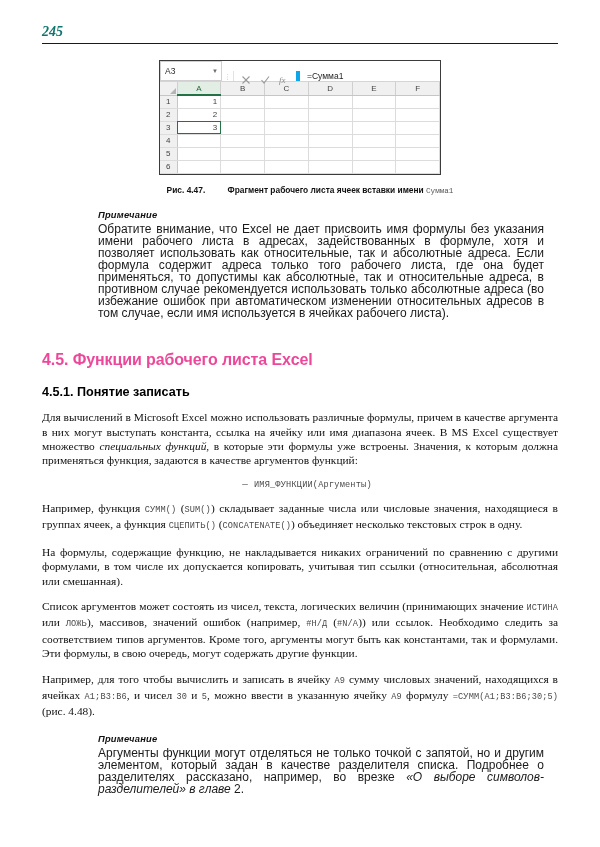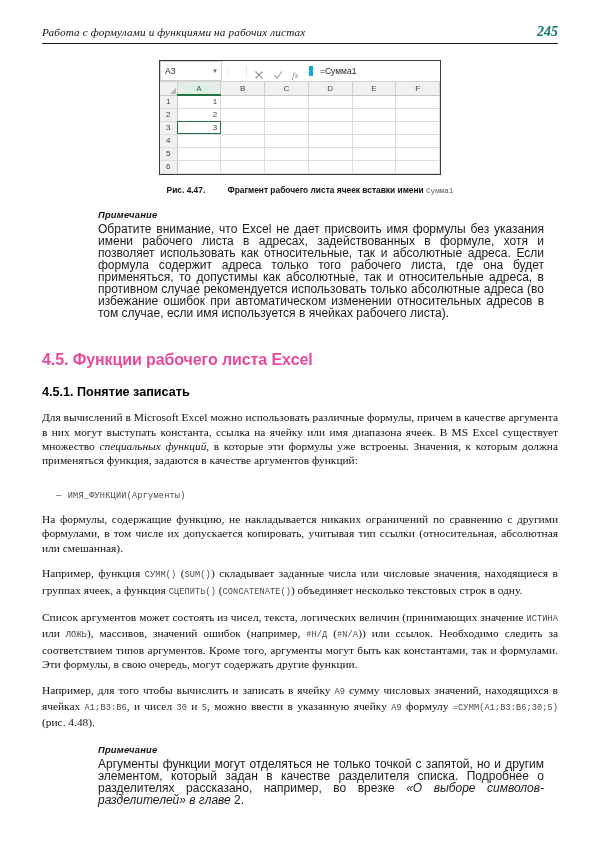--- a/index.html
+++ b/index.html
@@ -53,21 +53,21 @@
     justify-content: center;
   }
   .excel {
     width: 282px;
     border: 1.3px solid #3b3b3b;
     background: #ffffff;
     box-sizing: border-box;
   }
   .excel-formulabar {
     display: flex;
-    align-items: center;
+    align-items: flex-end;
     height: 20px;
     background: #ffffff;
     border-bottom: 1px solid #d4d4d4;
   }
   .namebox {
     width: 62px;
     display: flex;
     align-items: center;
     border: 1px solid #d0d0d0;
     box-sizing: border-box;
@@ -96,21 +96,20 @@
     font-size: 7px;
     letter-spacing: 0;
   }
   .fb-btns {
     display: flex;
     align-items: center;
     gap: 9px;
     padding: 0 7px;
     border-left: 1px solid #e2e2e2;
     border-right: 4px solid #0ea5e9;
-    margin-left: 13px;
   }
   .fb-btns .ic {
     width: 10px;
     height: 10px;
     display: block;
     color: #9a9a9a;
   }
   .fb-input {
     flex: 1;
     display: flex;
@@ -256,37 +255,37 @@
   .code {
     font-family: "Liberation Mono", monospace;
     font-size: 8.6px;
     color: #4a4a4a;
     letter-spacing: 0.1px;
   }
   p.codeline {
     font-family: "Liberation Mono", monospace;
     font-size: 8.6px;
     color: #4a4a4a;
-    margin: 20px 0 0 14px;
+    margin: 9px 0 0 14px;
     letter-spacing: 0.2px;
+    text-align: center;
   }
   p.codeline .dash {
     font-family: "Liberation Serif", serif;
     font-size: 11px;
     color: #333;
     margin-right: 6px;
   }
 </style>
 </head>
 <body>
 
 <div class="page">
 
   <div class="running-head">
-    <div class="title">Работа с формулами и функциями на рабочих листах</div>
     <div class="folio">245</div>
   </div>
 
   <div class="figure">
     <div class="excel">
 
       <div class="excel-formulabar">
         <div class="namebox">
           <span class="nb-text">A3</span>
           <span class="nb-arrow">▼</span>
@@ -397,23 +396,23 @@
     <div class="note-body">Обратите внимание, что Excel не дает присвоить имя формулы без указания имени рабочего листа в адресах, задействованных в формуле, хотя и позволяет использовать как относительные, так и абсолютные адреса. Если формула содержит адреса только того рабочего листа, где она будет применяться, то допустимы как абсолютные, так и относительные адреса, в противном случае рекомендуется использовать только абсолютные адреса (во избежание ошибок при автоматическом изменении относительных адресов в том случае, если имя используется в ячейках рабочего листа).</div>
   </div>
 
   <h2 class="sec">4.5. Функции рабочего листа Excel</h2>
   <h3 class="subsec">4.5.1. Понятие записать</h3>
 
   <p class="body"><span>Для вычислений в Microsoft Excel можно использовать различные формулы, причем в качестве аргумента в них могут выступать константа, ссылка на ячейку или имя диапазона ячеек. В MS Excel существует множество </span><span class="it">специальных функций</span><span>, в которые эти формулы уже встроены. Значения, к которым должна применяться функция, задаются в качестве аргументов функций:</span></p>
 
   <p class="codeline"><span class="dash">–</span><span>ИМЯ_ФУНКЦИИ(Аргументы)</span></p>
 
+  <p class="body"><span>Например, функция </span><span class="code">СУММ()</span><span> (</span><span class="code">SUM()</span><span>) складывает заданные числа или числовые значения, находящиеся в группах ячеек, а функция </span><span class="code">СЦЕПИТЬ()</span><span> (</span><span class="code">CONCATENATE()</span><span>) объединяет несколько текстовых строк в одну.</span></p>
+
   <p class="body">На формулы, содержащие функцию, не накладывается никаких ограничений по сравнению с другими формулами, в том числе их допускается копировать, учитывая тип ссылки (относительная, абсолютная или смешанная).</p>
-
-  <p class="body"><span>Например, функция </span><span class="code">СУММ()</span><span> (</span><span class="code">SUM()</span><span>) складывает заданные числа или числовые значения, находящиеся в группах ячеек, а функция </span><span class="code">СЦЕПИТЬ()</span><span> (</span><span class="code">CONCATENATE()</span><span>) объединяет несколько текстовых строк в одну.</span></p>
 
   <p class="body"><span>Список аргументов может состоять из чисел, текста, логических величин (принимающих значение </span><span class="code">ИСТИНА</span><span> или </span><span class="code">ЛОЖЬ</span><span>), массивов, значений ошибок (например, </span><span class="code">#Н/Д</span><span> (</span><span class="code">#N/A</span><span>)) или ссылок. Необходимо следить за соответствием типов аргументов. Кроме того, аргументы могут быть как константами, так и формулами. Эти формулы, в свою очередь, могут содержать другие функции.</span></p>
 
   <p class="body"><span>Например, для того чтобы вычислить и записать в ячейку </span><span class="code">A9</span><span> сумму числовых значений, находящихся в ячейках </span><span class="code">A1;B3:B6</span><span>, и чисел </span><span class="code">30</span><span> и </span><span class="code">5</span><span>, можно ввести в указанную ячейку </span><span class="code">A9</span><span> формулу </span><span class="code">=СУММ(A1;B3:B6;30;5)</span><span> (рис. 4.48).</span></p>
 
   <div class="note">
     <div class="note-title">Примечание</div>
     <div class="note-body"><span>Аргументы функции могут отделяться не только точкой с запятой, но и другим элементом, который задан в качестве разделителя списка. Подробнее о разделителях рассказано, например, во врезке </span><span class="it">«О выборе символов-разделителей» в главе</span><span> 2.</span></div>
   </div>
 

